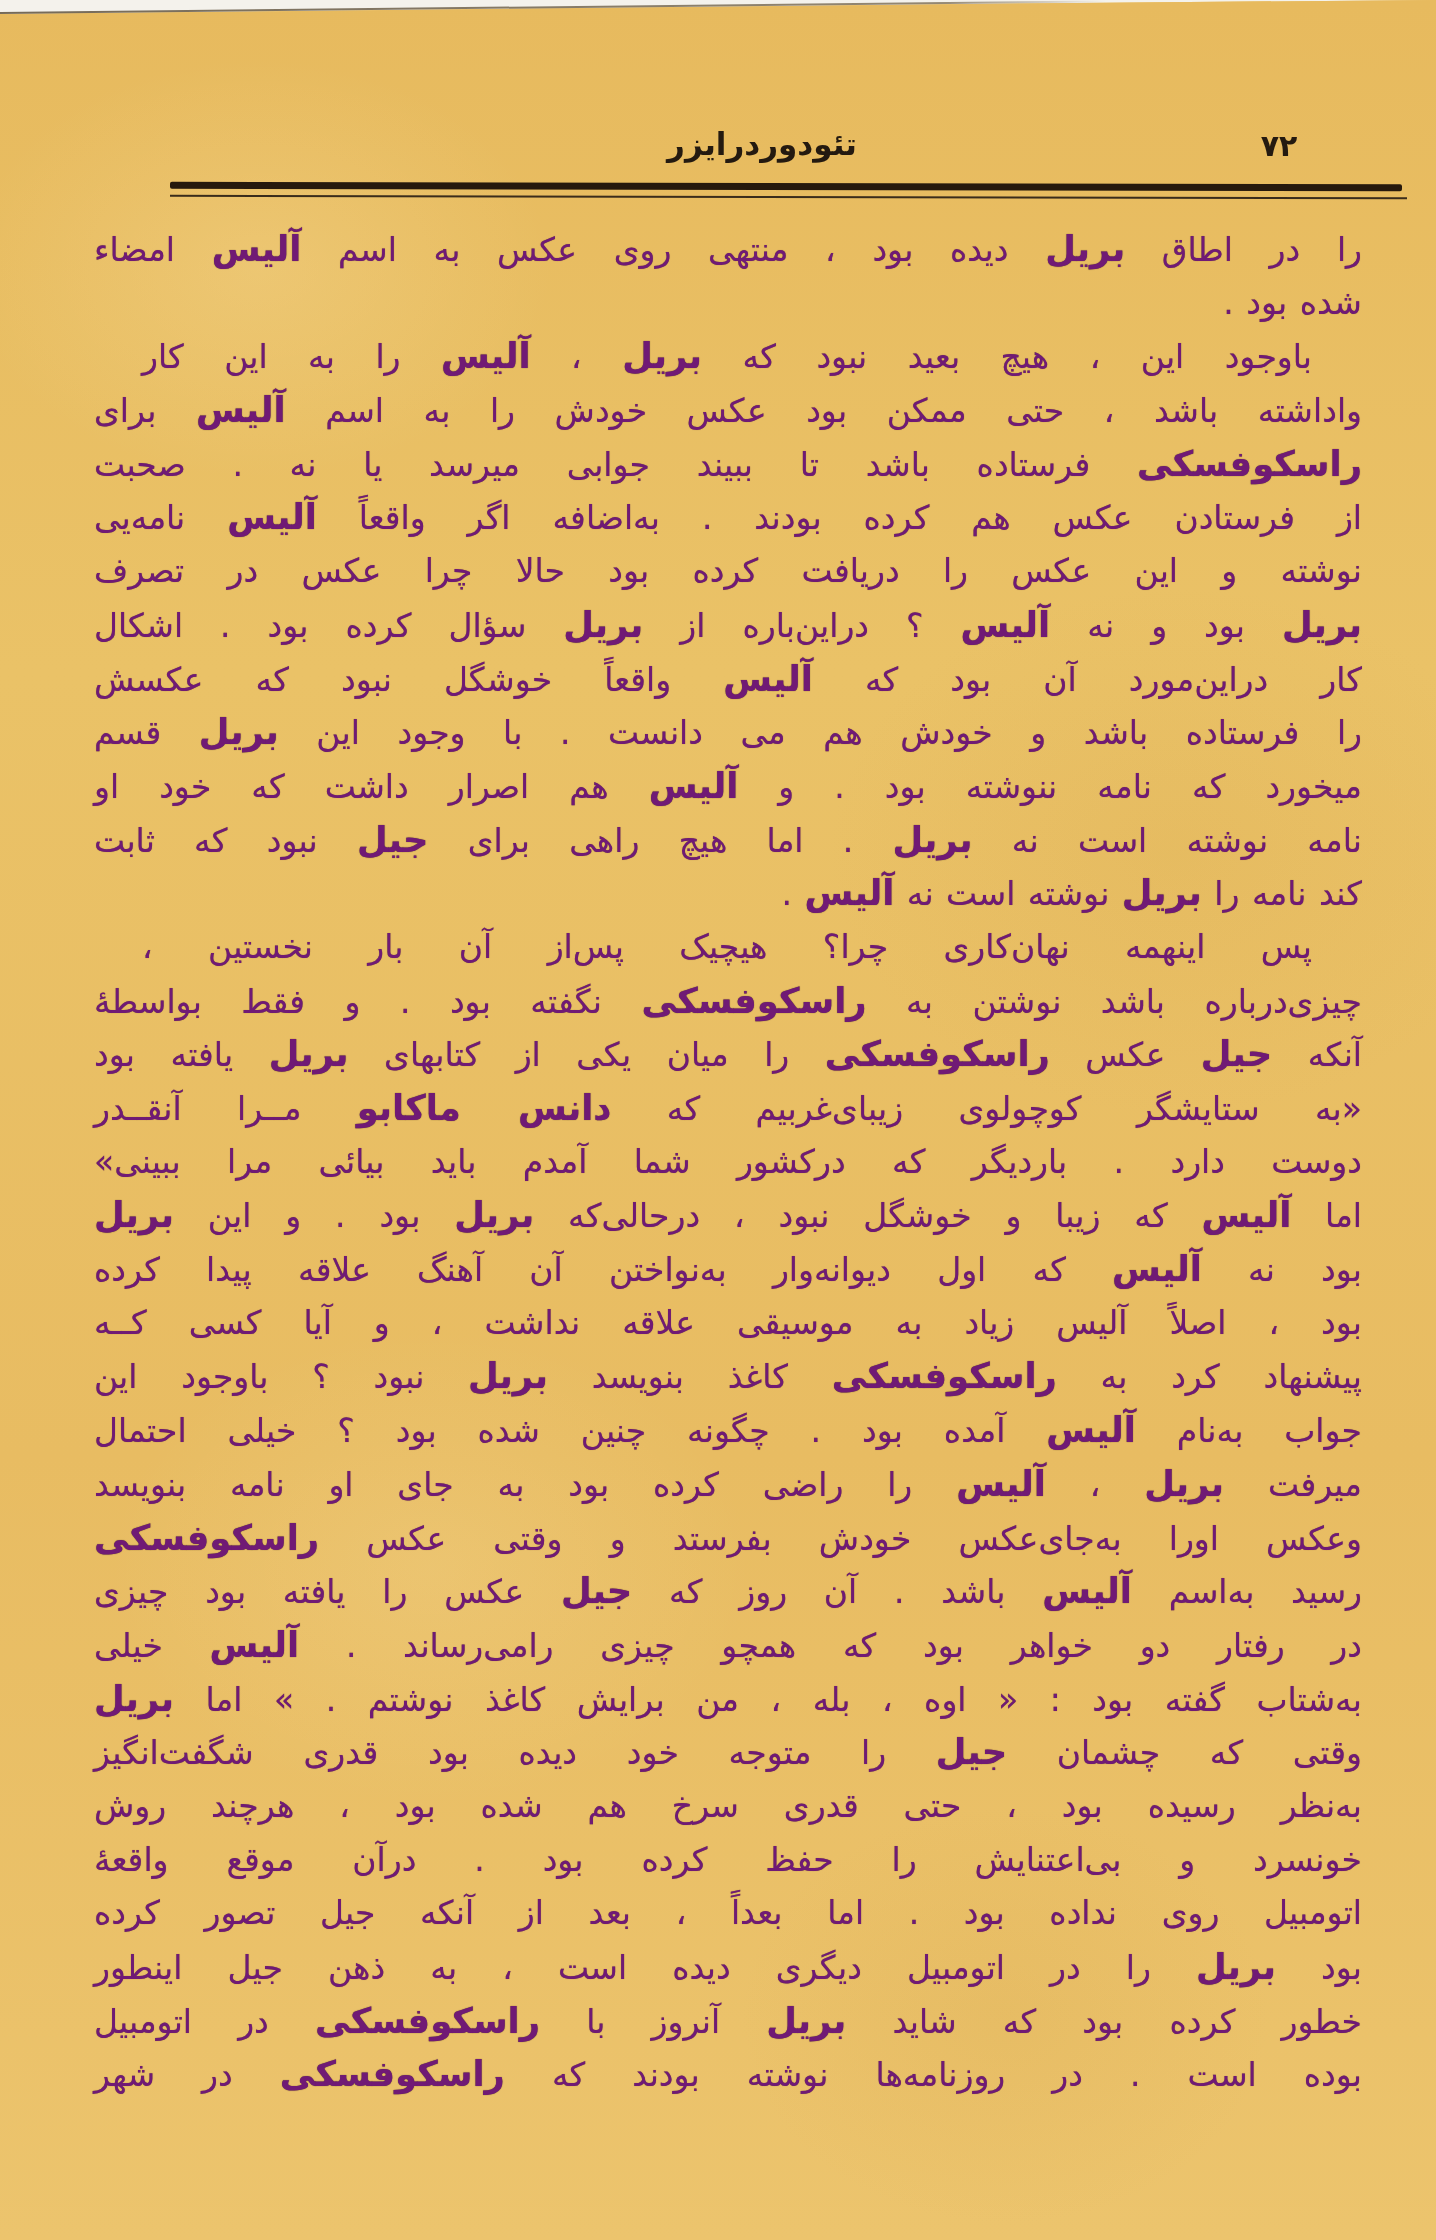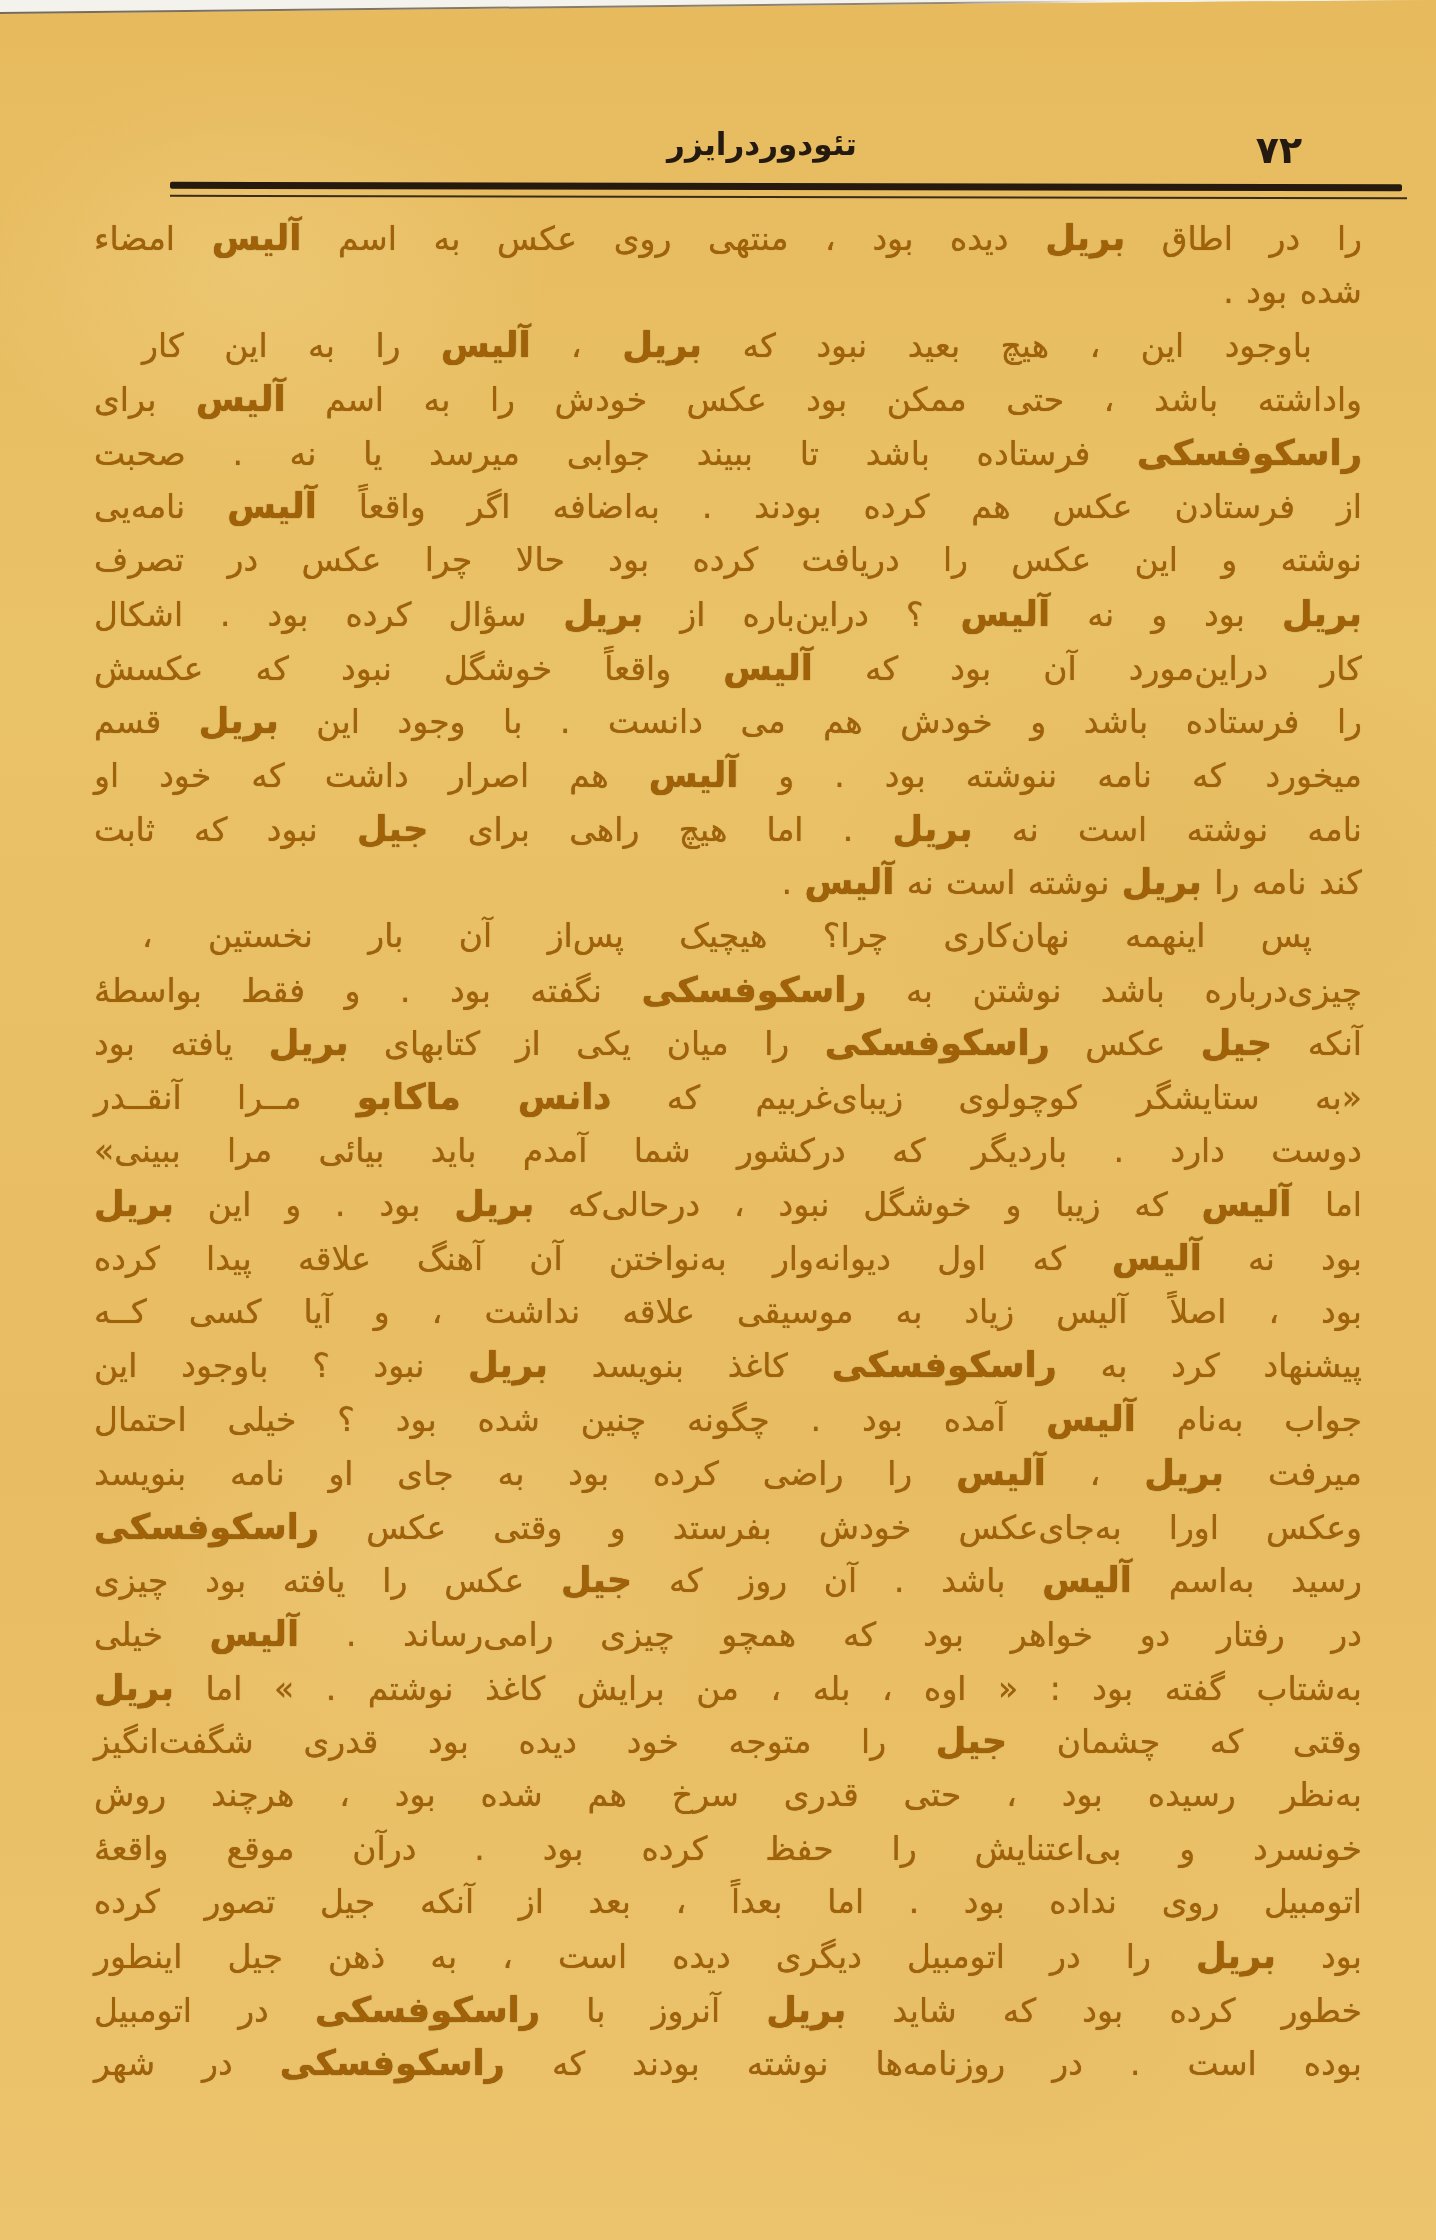--- a/index.html
+++ b/index.html
@@ -35,39 +35,39 @@
   .running-title {
     position: absolute; top: 126px; left: 0; width: 100%;
     padding-left: 88px; box-sizing: border-box;
     text-align: center;
     font-size: 31px; font-weight: 700;
     color: #241a10;
     letter-spacing: 0.5px;
   }
   .page-number {
     position: absolute; top: 128px; left: 1249px; width: 60px;
-    font-size: 38px; font-weight: 700; color: #241a10;
+    font-size: 30px; font-weight: 700; color: #241a10;
     text-align: center;
   }
   .rule-thick {
     position: absolute; top: 183px; left: 170px; width: 1232px; height: 7px;
     background: #26190d; border-radius: 2px;
     transform: rotate(0.12deg);
   }
   .rule-thin {
     position: absolute; top: 196px; left: 170px; width: 1237px; height: 2px;
     background: #3a2c1b;
     transform: rotate(0.12deg);
   }
 
   
   .text-block {
-    position: absolute; top: 211px; right: 74px; left: 94px;
+    position: absolute; top: 222px; right: 74px; left: 94px;
     direction: rtl;
-    color: #a16207;
+    color: #701a75;
     font-size: 33px;
     text-shadow: 0 0 0.7px rgba(40,28,14,0.55);
   }
   .line {
     height: 53.7px; line-height: 53.7px;
     text-align: justify;
     text-align-last: justify;
     word-spacing: 2px;
   }
   .line.short { text-align: center; text-align-last: right; }

